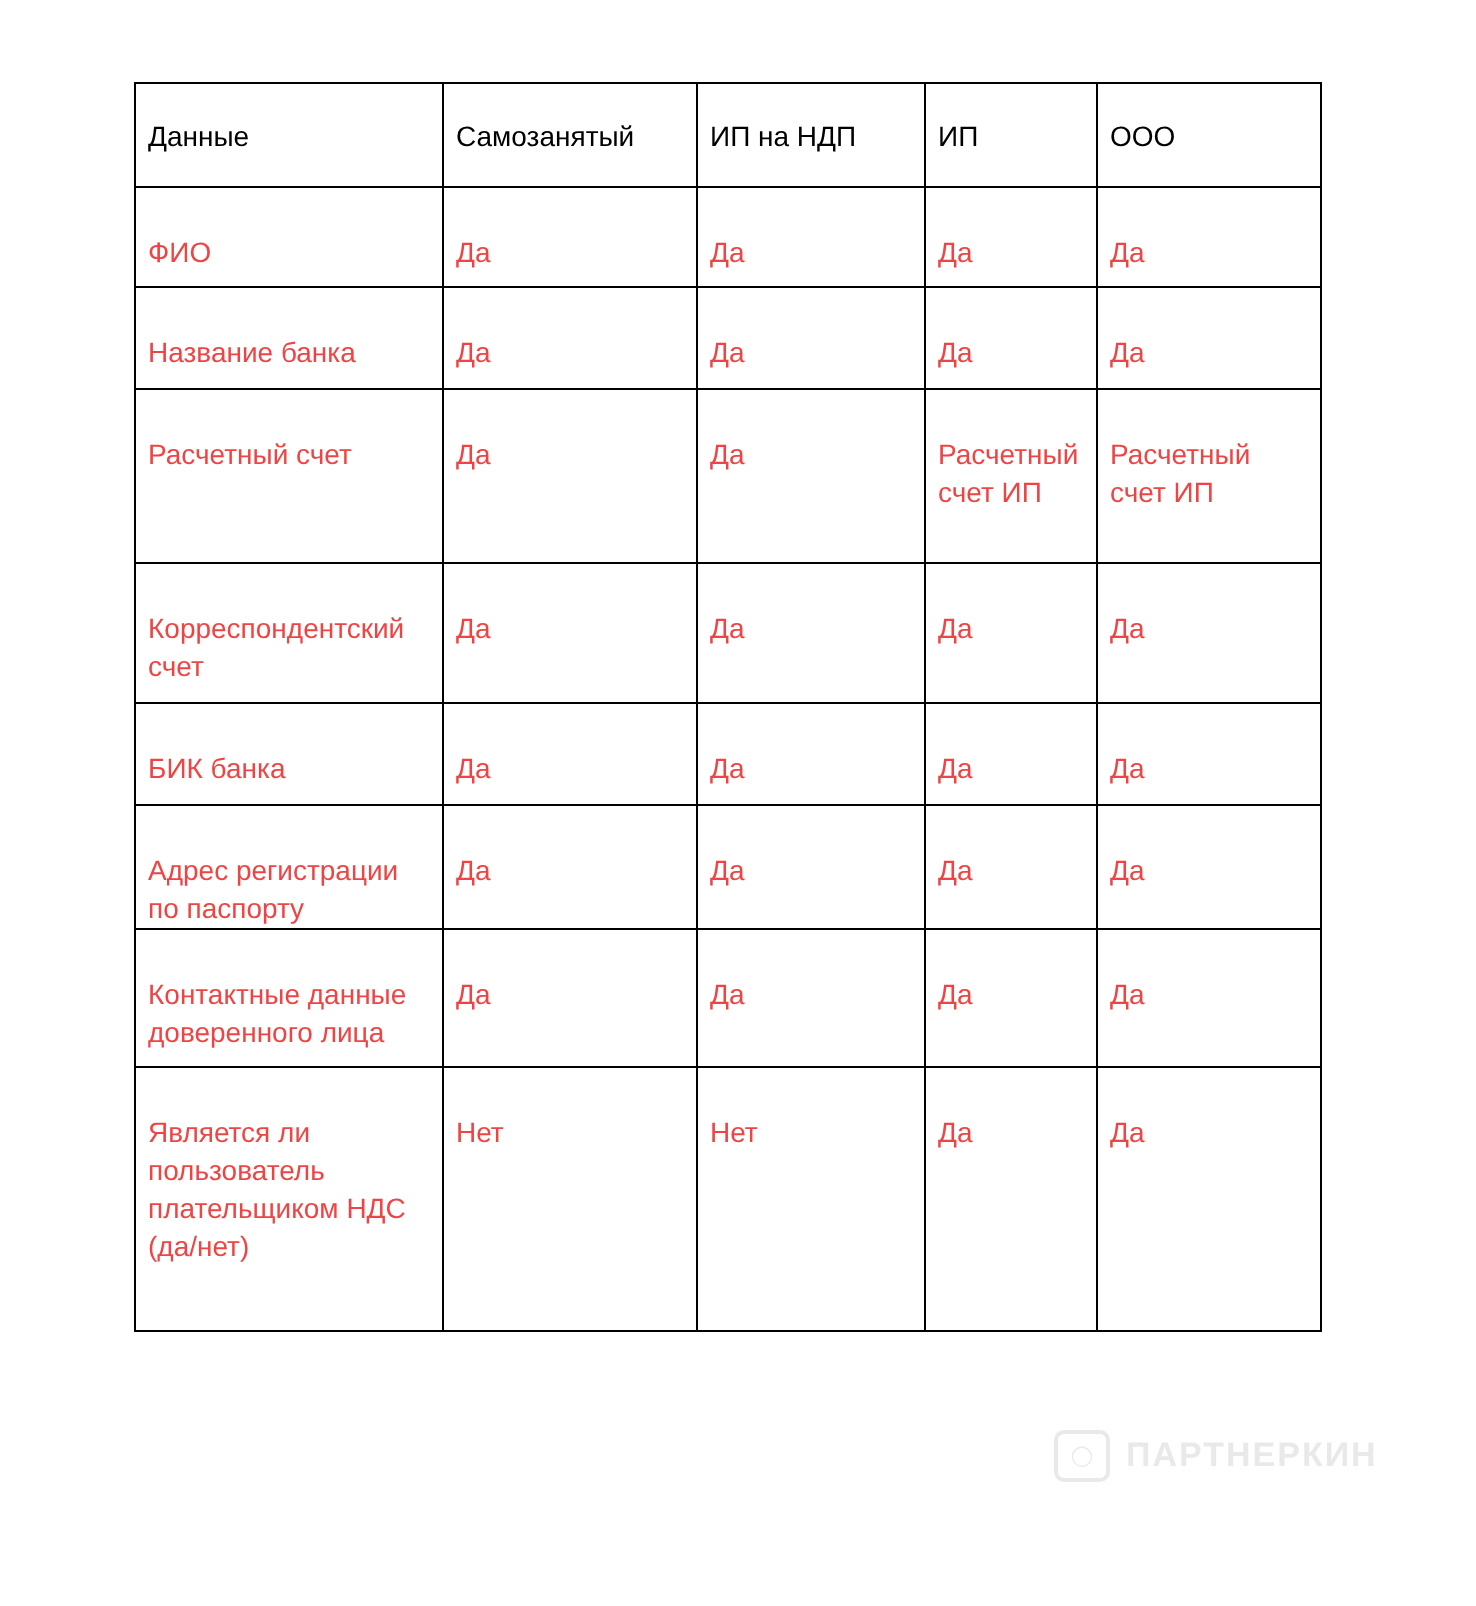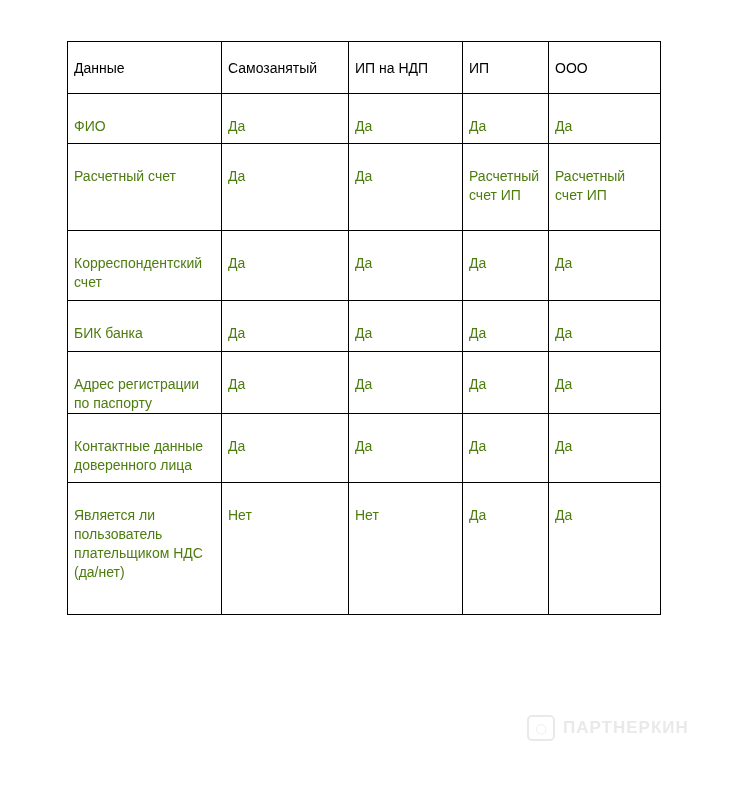--- a/index.html
+++ b/index.html
@@ -3,21 +3,21 @@
   <meta charset="utf-8">
   <style>
     html, body { margin: 0; padding: 0; background: #ffffff; }
     body { width: 738px; height: 803px; position: relative; overflow: hidden;
            font-family: "Liberation Sans", sans-serif; color: #222; }
     table { position: absolute; left: 67px; top: 41px; border-collapse: collapse;
             table-layout: fixed; width: 593px; }
     td, th { border: 1px solid #000; vertical-align: top; text-align: left;
              font-size: 14px; line-height: 19px; padding: 0 6px; box-sizing: border-box; }
     th { font-weight: normal; color: #000; vertical-align: middle; padding-top: 2px; }
-    td { padding-top: 23px; color: #4d7c0f; }
+    td { padding-top: 23px; color: #ef4444; }
     .watermark { position: absolute; left: 527px; top: 715px; display: flex; align-items: center;
                  opacity: 0.18; pointer-events: none; }
     .wm-icon { width: 28px; height: 26px; border: 2px solid #888; border-radius: 5px; box-sizing: border-box;
                display: flex; align-items: center; justify-content: center; font-size: 10px; color: #888; }
     .wm-text { margin-left: 8px; font-size: 17px; color: #888; letter-spacing: 1px; font-weight: bold; text-align: right; }
   </style>
 </head>
 <body>
 
 <table>
@@ -33,20 +33,27 @@
       <th>Данные</th>
       <th>Самозанятый</th>
       <th>ИП на НДП</th>
       <th>ИП</th>
       <th>ООО</th>
     </tr>
   </thead>
   <tbody>
     <tr style="height:50px">
       <td>ФИО</td>
+      <td>Да</td>
+      <td>Да</td>
+      <td>Да</td>
+      <td>Да</td>
+    </tr>
+    <tr style="height:51px">
+      <td>Название банка</td>
       <td>Да</td>
       <td>Да</td>
       <td>Да</td>
       <td>Да</td>
     </tr>
     <tr style="height:87px">
       <td>Расчетный счет</td>
       <td>Да</td>
       <td>Да</td>
       <td style="word-break:break-all">Расчетный счет ИП</td>

